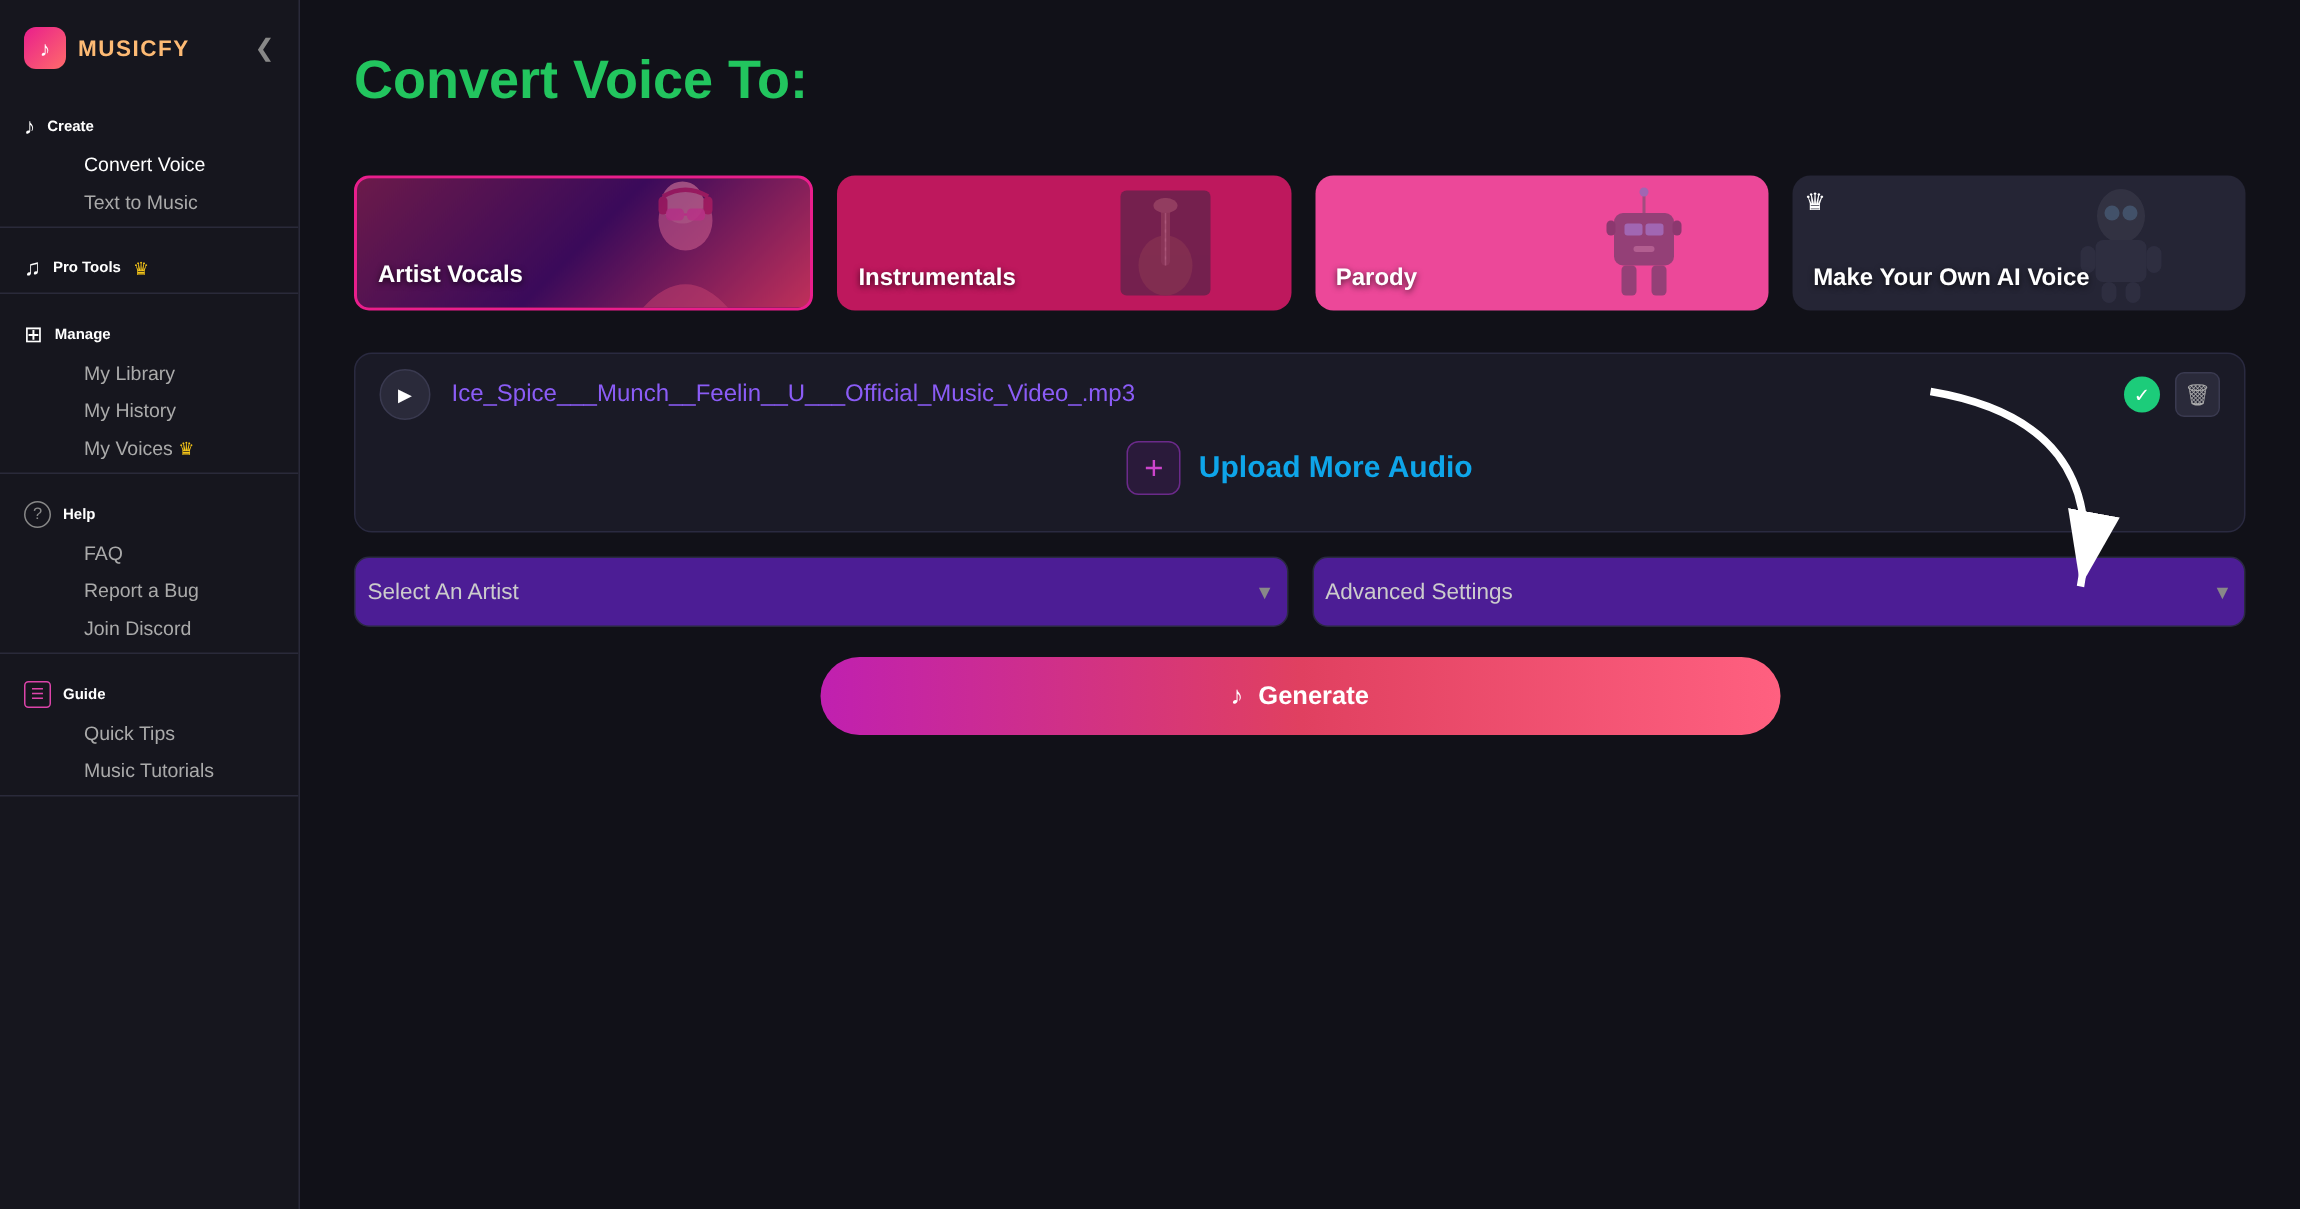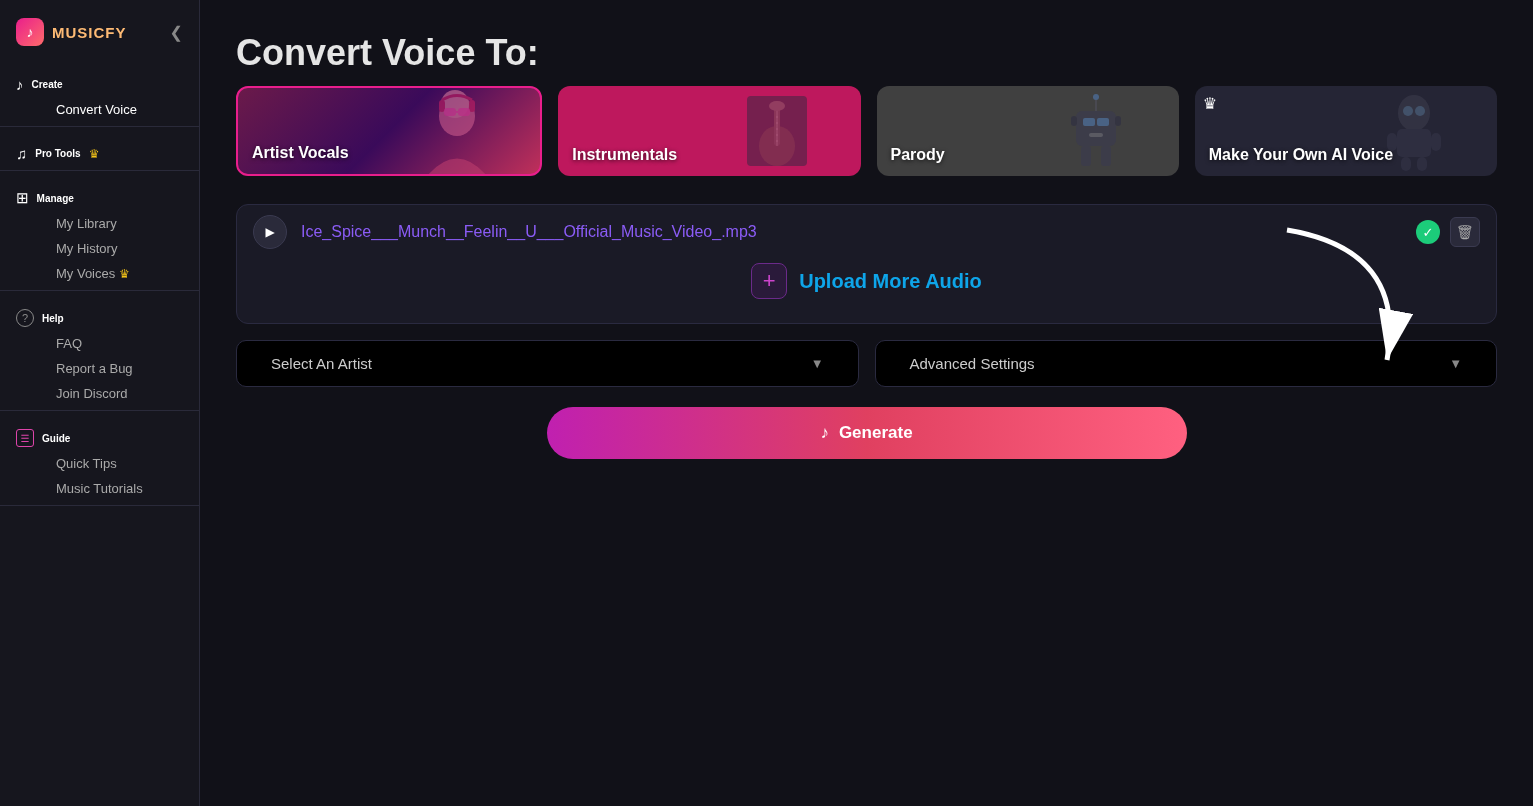--- a/index.html
+++ b/index.html
@@ -96,22 +96,22 @@
     .main {
       flex: 1;
       padding: 32px 36px;
       overflow-y: auto;
       background: #111118;
     }
 
     .page-title {
       font-size: 36px;
       font-weight: 800;
-      color: #e5e5e5;
-      margin-bottom: 12px;
+      color: #22c55e;
+      margin-bottom: 43px;
     }
 
     
     .category-cards {
       display: flex;
       gap: 16px;
       margin-bottom: 28px;
     }
     .category-card {
       flex: 1;
@@ -132,28 +132,29 @@
       font-size: 16px;
       font-weight: 700;
       color: #fff;
       position: relative;
       z-index: 2;
       text-shadow: 0 1px 4px rgba(0,0,0,0.7);
     }
     
     .card-artist-vocals {
       background: linear-gradient(135deg, #6b1a4a 0%, #3a0a5a 50%, #c0305a 100%);
+      border-radius: 10px;
     }
     
     .card-instrumentals {
       background: #be185d;
     }
     
     .card-parody {
-      background: #404040;
+      background: #ec4899;
     }
     
     .card-make-voice {
       background: #252535;
     }
     .crown-badge {
       position: absolute;
       top: 8px;
       left: 8px;
       z-index: 3;
@@ -267,24 +268,24 @@
     }
 
     
     .dropdowns-row {
       display: flex;
       gap: 16px;
       margin-bottom: 20px;
     }
     .dropdown-select {
       flex: 1;
-      background: #000000;
+      background: #4c1d95;
       border: 1px solid #2a2a40;
       border-radius: 10px;
-      padding: 14px 34px;
+      padding: 14px 8px;
       display: flex;
       align-items: center;
       justify-content: space-between;
       cursor: pointer;
       color: #ccc;
       font-size: 15px;
       gap: 24px;
     }
     .dropdown-arrow {
       color: #888;
@@ -335,20 +336,21 @@
     </div>
     <button class="collapse-btn">❮</button>
   </div>
 
   <div class="sidebar-section">
     <div class="sidebar-section-header">
       <span class="sidebar-section-icon">♪</span>
       <span class="sidebar-section-title">Create</span>
     </div>
     <a class="sidebar-item active">Convert Voice</a>
+    <a class="sidebar-item">Text to Music</a>
   </div>
 
   <div class="sidebar-section">
     <div class="sidebar-section-header">
       <span class="sidebar-section-icon">♫</span>
       <span class="sidebar-section-title">Pro Tools</span>
       <span class="crown-icon">♛</span>
     </div>
   </div>
 

